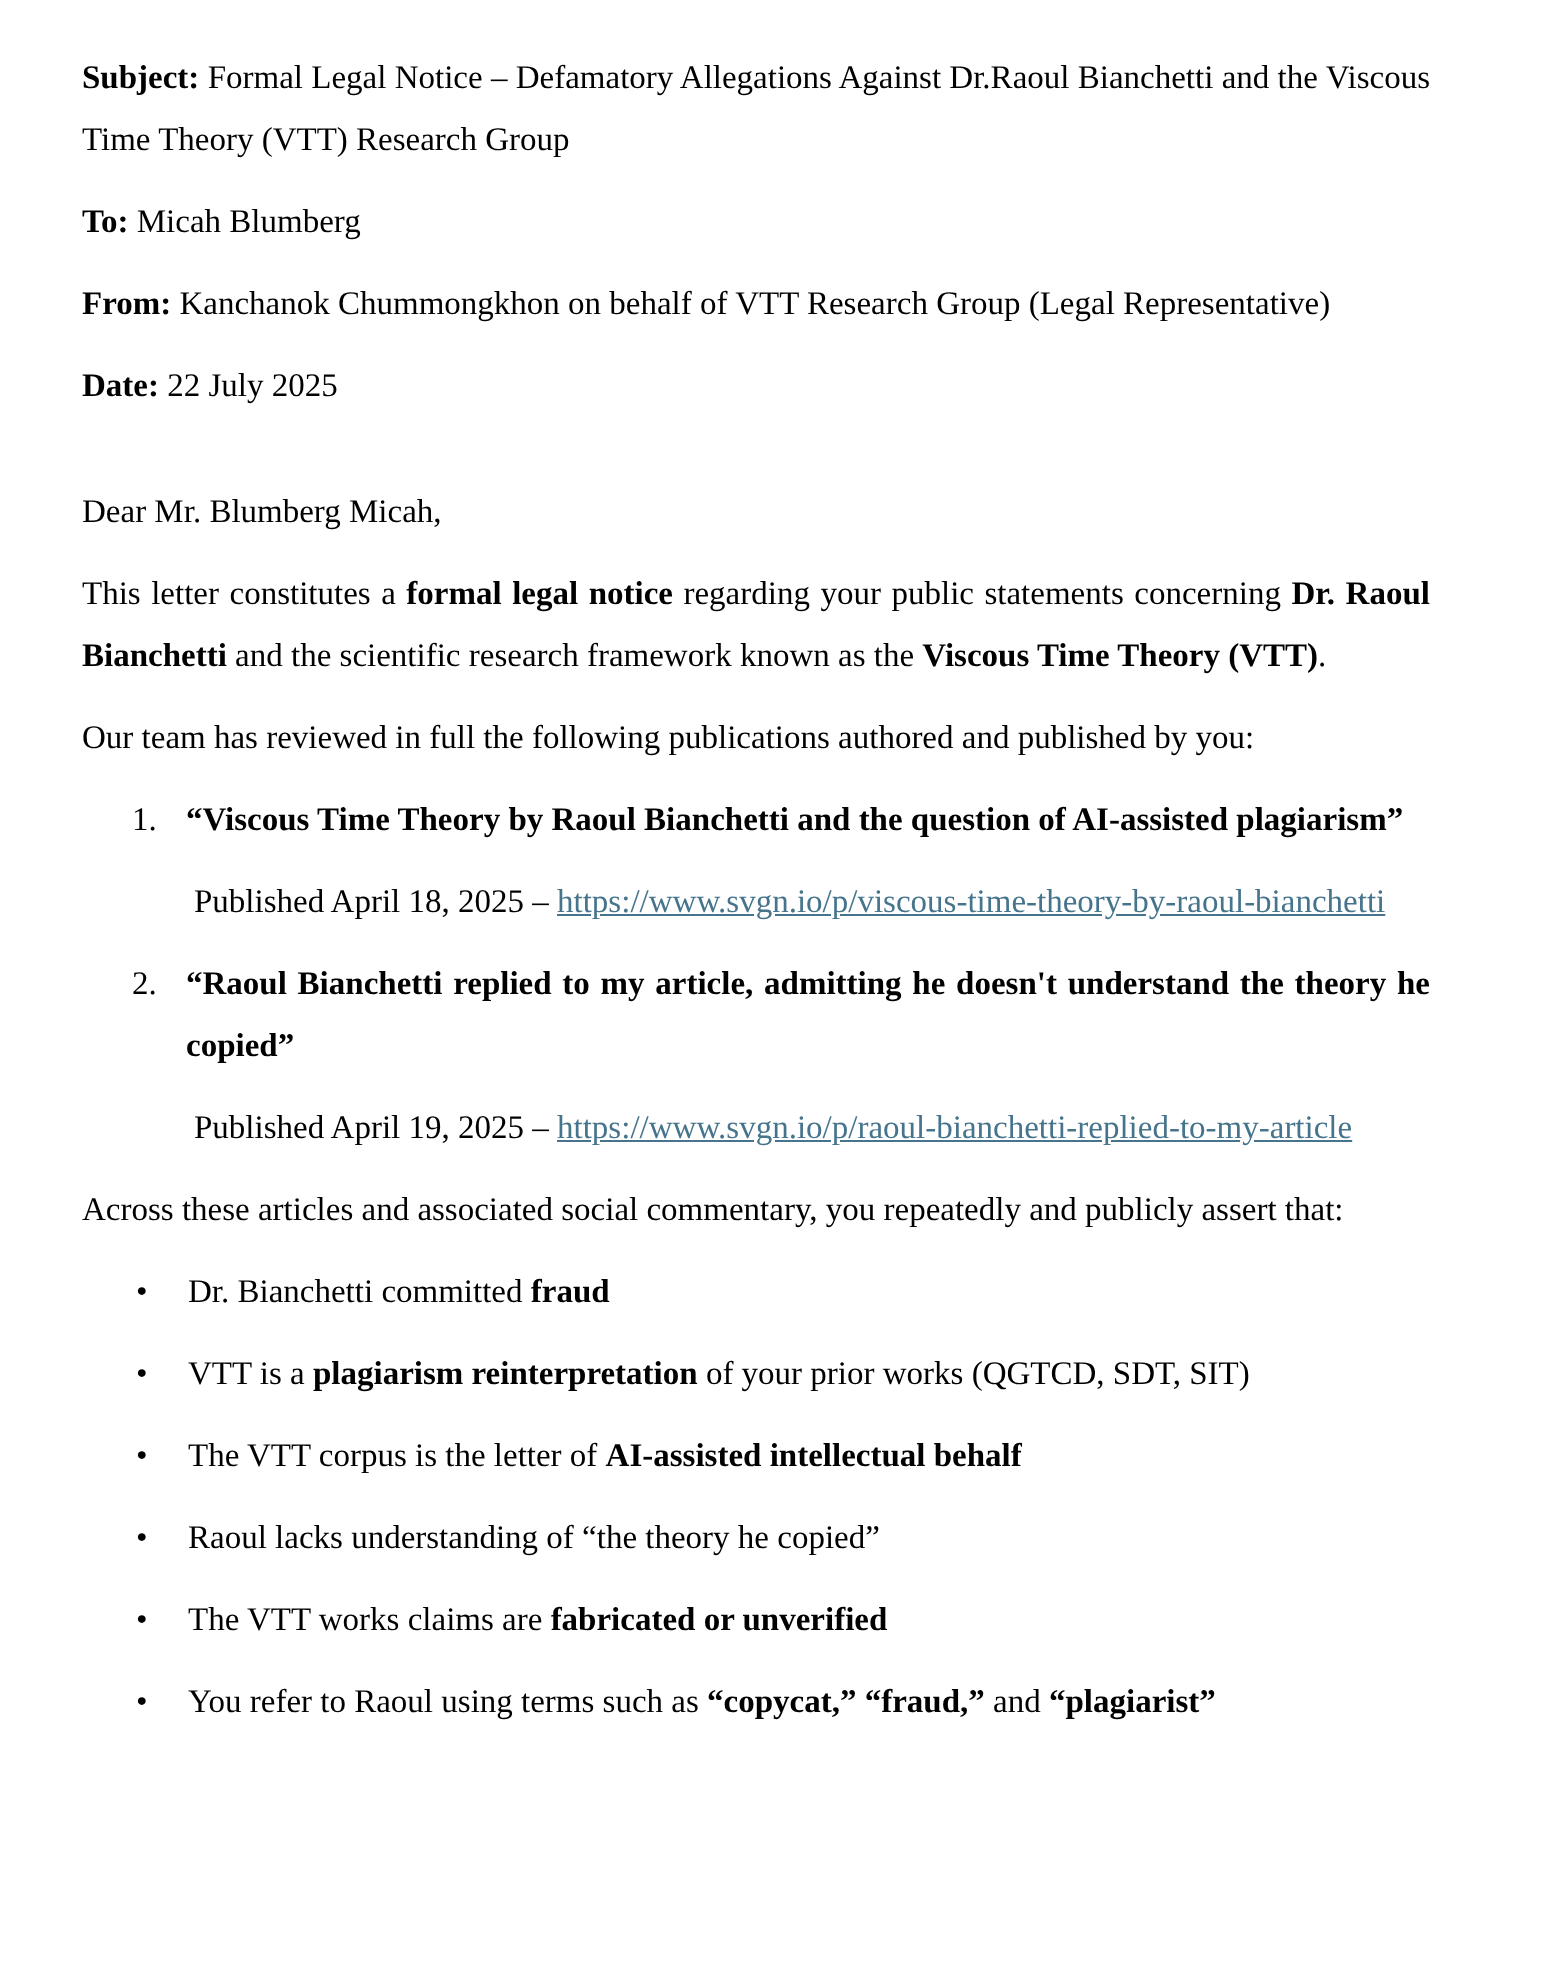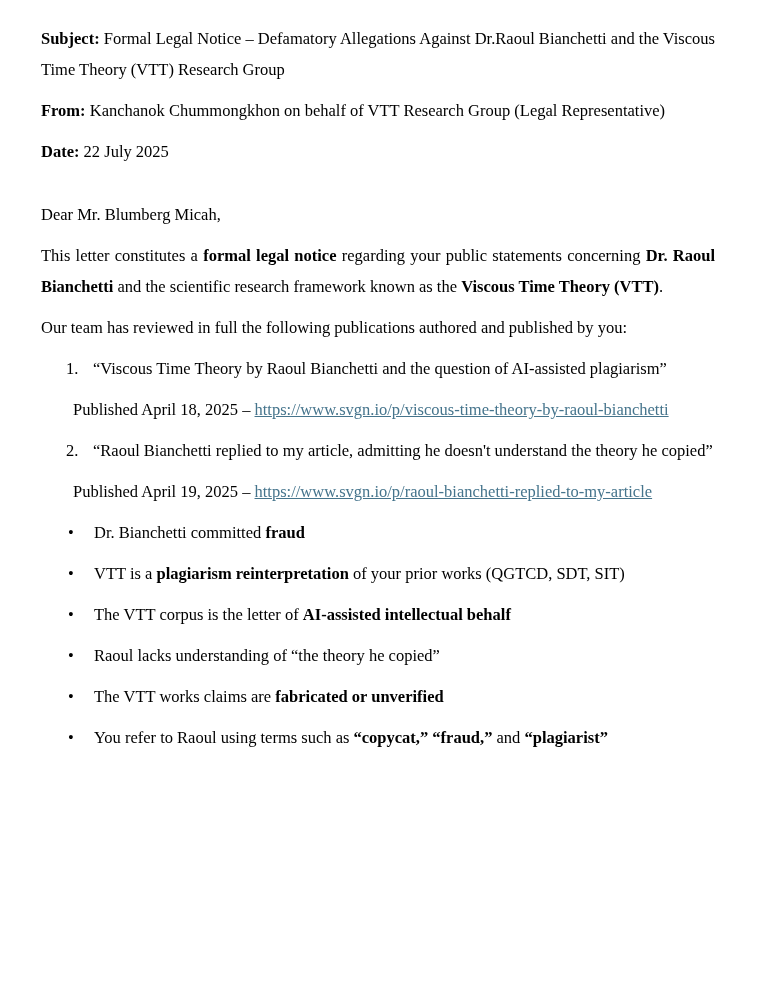--- a/index.html
+++ b/index.html
@@ -28,24 +28,24 @@
     margin: 0 0 10px 0;
     line-height: 31px;
   }
   .pub-num {
     flex: 0 0 27px;
     margin-left: 25px;
   }
   .pub-title {
     flex: 1;
     text-align: justify;
-    font-weight: normal;
+    font-weight: bold;
   }
   .pub-published {
-    margin-left: 32px;
+    margin-left: 56px;
     text-align: left;
   }
   .doc-link {
     color: #45748c;
     text-decoration: underline;
     cursor: pointer;
   }
   .bullet-row {
     display: flex;
     margin: 0 0 10px 0;
@@ -59,20 +59,21 @@
     flex: 1;
     text-align: left;
   }
 </style>
 </head>
 <body>
 
 <div class="page">
 
   <p class="doc"><span class="b">Subject:</span><span> Formal Legal Notice – Defamatory Allegations Against Dr.Raoul Bianchetti and the Viscous Time Theory (VTT) Research Group</span></p>
+  <p class="doc"><span class="b">To:</span><span> Micah Blumberg</span></p>
   <p class="doc"><span class="b">From:</span><span> Kanchanok Chummongkhon on behalf of VTT Research Group (Legal Representative)</span></p>
   <p class="doc date-line"><span class="b">Date:</span><span> 22 July 2025</span></p>
 
   <p class="doc">Dear Mr. Blumberg Micah,</p>
 
   <p class="doc"><span>This letter constitutes a </span><span class="b">formal legal notice</span><span> regarding your public statements concerning </span><span class="b">Dr. Raoul Bianchetti</span><span> and the scientific research framework known as the </span><span class="b">Viscous Time Theory (VTT)</span><span>.</span></p>
 
   <p class="doc">Our team has reviewed in full the following publications authored and published by you:</p>
 
   <div>
@@ -84,20 +85,21 @@
   </div>
 
   <div>
     <div class="pub-row">
       <span class="pub-num">2.</span>
       <span class="pub-title">“Raoul Bianchetti replied to my article, admitting he doesn't understand the theory he copied”</span>
     </div>
     <p class="doc pub-published"><span>Published April 19, 2025 – </span><a class="doc-link" href="#">https://www.svgn.io/p/raoul-bianchetti-replied-to-my-article</a></p>
   </div>
 
+  <p class="doc">Across these articles and associated social commentary, you repeatedly and publicly assert that:</p>
 
   <div class="bullet-row">
     <span class="bullet-marker">•</span>
     <span class="bullet-text"><span>Dr. Bianchetti committed </span><span class="b">fraud</span></span>
   </div>
   <div class="bullet-row">
     <span class="bullet-marker">•</span>
     <span class="bullet-text"><span>VTT is a </span><span class="b">plagiarism reinterpretation</span><span> of your prior works (QGTCD, SDT, SIT)</span></span>
   </div>
   <div class="bullet-row">

